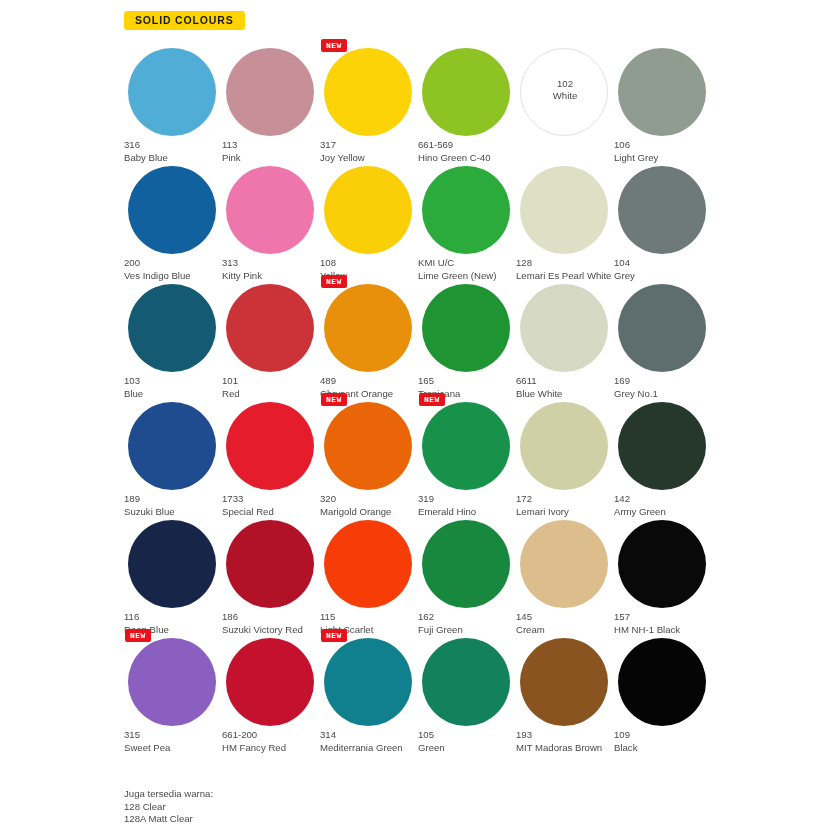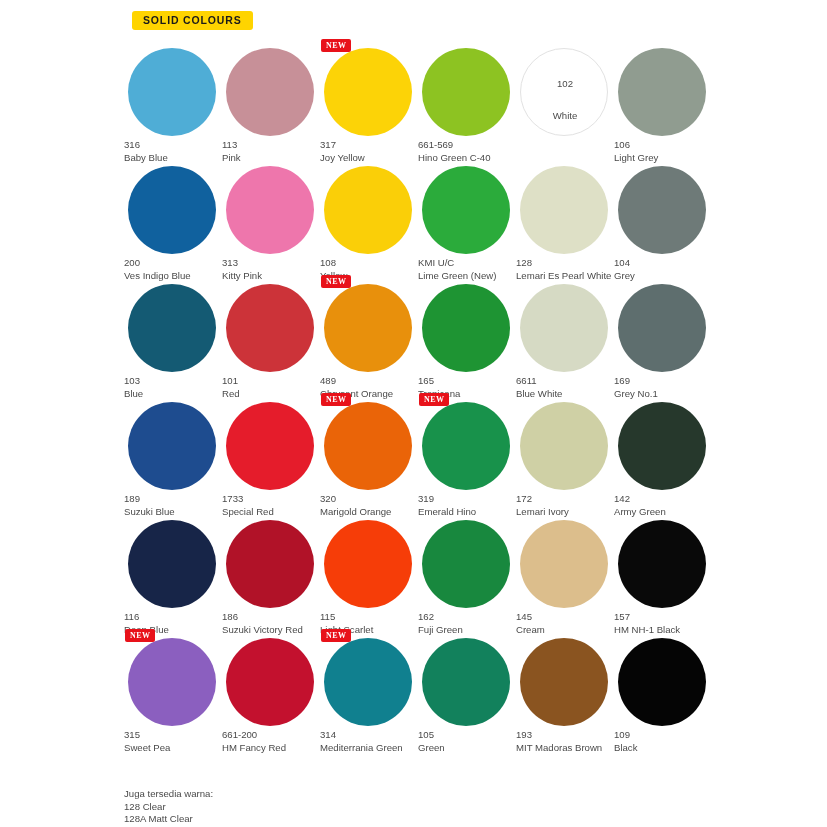--- a/index.html
+++ b/index.html
@@ -30,21 +30,20 @@
     top: 5px;
     background: #FFD400;
     color: #1a1a1a;
     font-size: 10.5px;
     font-weight: bold;
     letter-spacing: 0.85px;
     padding: 4px 11px 4px 11px;
     border-radius: 3px;
     line-height: 1;
     font-family: "Liberation Sans", sans-serif;
-    margin-left: 8px;
   }
 
   
   .grid {
     position: absolute;
     left: 124px;
     top: 44px;
     width: 604px;
     display: grid;
     grid-template-columns: repeat(6, 98px);
@@ -81,21 +80,21 @@
     top: -5px;
     background: #E8121A;
     color: #ffffff;
     font-size: 8px;
     font-weight: bold;
     letter-spacing: 0.4px;
     padding: 2.5px 5px 2.5px 5px;
     border-radius: 2px;
     line-height: 1;
     z-index: 4;
-    font-family: Liberation Serif, serif;
+    font-family: Liberation Mono, monospace;
   }
   .labels {
     position: absolute;
     left: 0;
     top: 95px;
     width: 98px;
     text-align: left;
   }
   .code {
     font-size: 9.6px;
@@ -118,21 +117,20 @@
     height: 92px;
     display: flex;
     flex-direction: column;
     align-items: center;
     justify-content: center;
     z-index: 3;
   }
   .inner-labels .code,
   .inner-labels .cname {
     color: #4a4a4a;
-    margin-top: 20px;
   }
 
   
   .footer-note {
     position: absolute;
     left: 124px;
     top: 788px;
     width: 180px;
     font-size: 9.4px;
     line-height: 12.6px;

